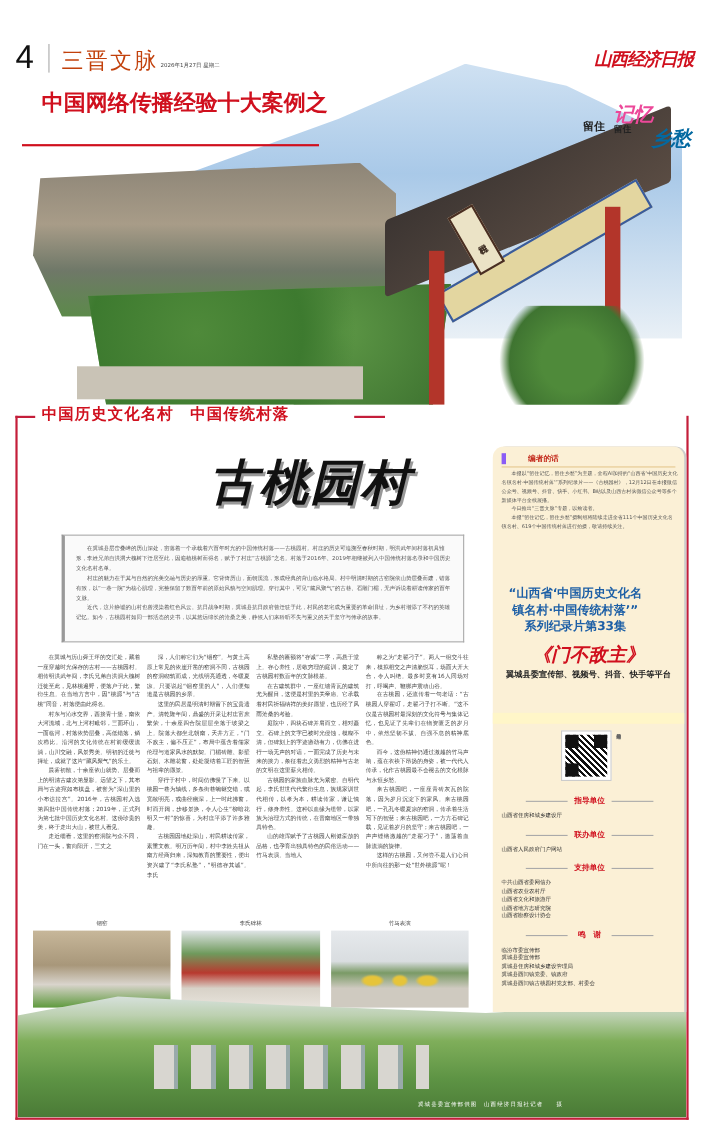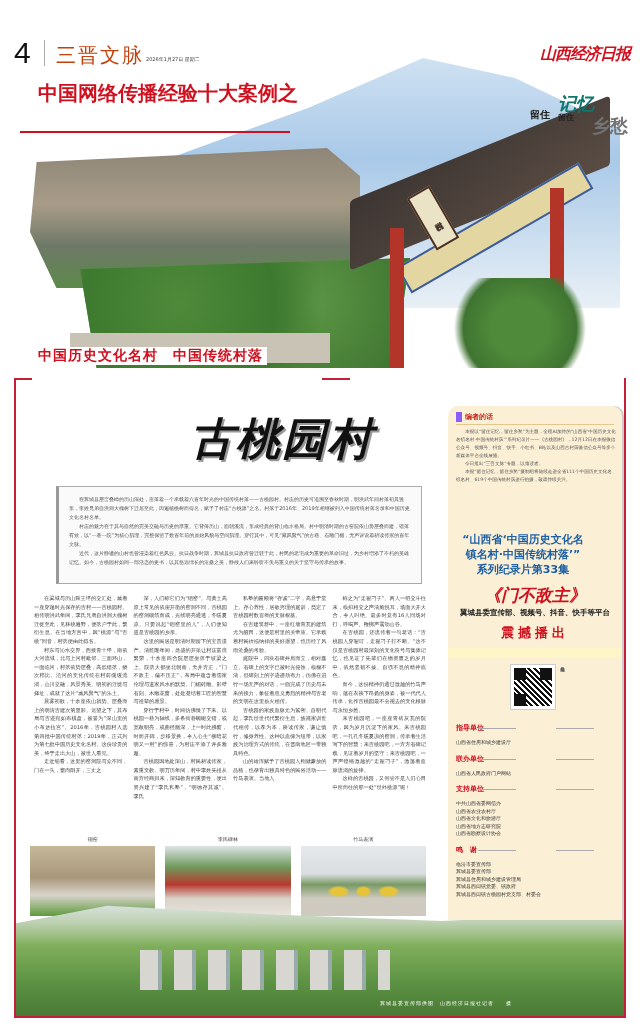--- a/index.html
+++ b/index.html
@@ -20,61 +20,61 @@
 .gate .beam{position:absolute;left:40px;top:95px;width:210px;height:30px;background:#e3d6a0;transform:rotate(-30deg);border:2px solid #3a5c9c}
 .gate .pillar{position:absolute;width:14px;height:140px;background:#b3352a}
 .gate .plaque{position:absolute;left:70px;top:70px;width:26px;height:60px;background:#ebe3c6;border:2px solid #4a2f22;transform:rotate(-30deg);font-size:8px;writing-mode:vertical-rl;color:#3a2a20;text-align:center;line-height:22px}
 .gtree{position:absolute;left:90px;top:160px;width:160px;height:100px;background:radial-gradient(circle,#4f8a3a 30%,#3f7431 60%,transparent 70%)}
 .headline{left:38px;top:82px;font-family:"DejaVu Serif",serif;font-weight:bold;line-height:22px}
 .headline .l1{color:#d0101e;font-size:20px;text-shadow:1px 1px 0 #fff,-1px -1px 0 #fff}
 .headline .l2{color:#1d5fa6;font-size:16px;text-shadow:1px 1px 0 #fff,-1px -1px 0 #fff}
 .hlrule{left:20px;top:131px;width:270px;height:2px;background:#d0101e}
 .badge{left:530px;top:90px;width:100px;height:60px}
 .badge .a{position:absolute;left:0;top:18px;font-size:10px;color:#222;font-weight:bold}
-.badge .b{position:absolute;left:28px;top:2px;font-size:18px;color:#0f766e;font-style:italic;font-family:"DejaVu Serif",serif;font-weight:bold}
+.badge .b{position:absolute;left:28px;top:2px;font-size:18px;color:#ec4899;font-style:italic;font-family:"DejaVu Serif",serif;font-weight:bold}
 .badge .c{position:absolute;left:28px;top:22px;font-size:8px;color:#222;font-weight:bold}
-.badge .d{position:absolute;left:50px;top:20px;font-size:18px;color:#737373;font-family:"DejaVu Serif",serif;font-weight:bold}
+.badge .d{position:absolute;left:50px;top:20px;font-size:18px;color:#0369a1;font-style:italic;font-family:"DejaVu Serif",serif;font-weight:bold}
 .frame{left:14px;top:378px;width:612px;height:640px;border:2px solid #c41e3a;border-top:none}
 .frametop{left:14px;top:378px;width:18px;height:2px;background:#c41e3a}
 .frametop2{left:322px;top:378px;width:28px;height:2px;background:#c41e3a}
-.sub{left:34px;top:347px;font-size:14px;color:#d0101e;font-weight:bold;font-family:"DejaVu Serif",serif;background:#fff;padding:0 4px;letter-spacing:1px}
+.sub{left:34px;top:368px;font-size:14px;color:#d0101e;font-weight:bold;font-family:"DejaVu Serif",serif;background:#fff;padding:0 4px;letter-spacing:1px}
 .titlearea{left:60px;top:410px;width:360px;height:60px}
 .county{position:absolute;left:14px;top:12px;font-size:26px;font-weight:bold;color:#111;font-family:"DejaVu Sans",sans-serif;letter-spacing:1px}
 .village-title{position:absolute;left:130px;top:0;font-size:44px;color:#111;font-family:"DejaVu Serif",serif;font-style:italic;font-weight:bold;text-shadow:2px 2px 0 #999;letter-spacing:2px}
 .introbox{left:56px;top:486px;width:366px;height:98px;border:1px solid #aaa;border-left:3px solid #999;padding:8px 10px;background:#fafafa}
 .introbox p{font-size:5px;line-height:9px;color:#555;text-indent:10px}
 .body-cols{left:34px;top:594px;width:392px;height:230px;display:flex;gap:6px}
 .col{flex:1;font-size:5.2px;line-height:8.6px;color:#444;text-align:justify}
 .col p{text-indent:10px}
 .photos{left:30px;top:836px;width:396px;height:86px;display:flex;gap:10px}
 .ph{flex:1;position:relative}
 .ph .cap{font-size:5px;color:#444;text-align:center;height:10px}
 .ph .img{height:70px}
 .land{left:16px;top:900px;width:608px;height:116px;background:linear-gradient(180deg,#dfe6ea 0%,#bcd0b0 20%,#7fae5a 40%,#5d9344 70%,#4a7a36);clip-path:polygon(0 20%,15% 5%,40% 12%,70% 18%,100% 10%,100% 100%,0 100%)}
 .houses{left:140px;top:950px;width:250px;height:40px;background:repeating-linear-gradient(90deg,#d8d6d0 0 18px,#9aa 18px 22px,transparent 22px 34px)}
 .credit{left:380px;top:1000px;font-size:5px;color:#fff;letter-spacing:1px}
 .editor{left:448px;top:406px;width:174px;height:514px;background:#fbf0d6;border-radius:10px 10px 0 0;box-shadow:2px 0 0 #ccc}
-.editor .hd{position:absolute;left:8px;top:6px;font-size:7px;color:#c42c1e;font-weight:bold;border-left:6px solid #8b5cf6;padding-left:3px}
+.editor .hd{position:absolute;left:8px;top:6px;font-size:7px;color:#c42c1e;font-weight:bold;border-left:4px solid #8b5cf6;padding-left:20px}
 .editor .hdline{position:absolute;left:8px;top:18px;width:158px;height:1px;background:#e4c78e}
 .editor .txt{position:absolute;left:8px;top:22px;width:160px;font-size:4.6px;line-height:8px;color:#555}
 .editor .txt p{text-indent:9px}
 .promo1{position:absolute;left:0;top:126px;width:150px;text-align:center;font-size:11px;line-height:15px;color:#1d5fa6;font-weight:bold}
 .promo2{position:absolute;left:0;top:178px;width:174px;text-align:center;font-size:17px;color:#d0101e;font-family:"DejaVu Serif",serif;font-weight:bold;font-style:italic}
 .promo3{position:absolute;left:0;top:202px;width:174px;text-align:center;font-size:7.5px;color:#222;font-weight:bold}
 .promo4{position:absolute;left:0;top:218px;width:174px;text-align:center;font-size:13px;color:#d0101e;font-weight:bold;letter-spacing:4px}
 .band{position:absolute;left:0;top:242px;width:174px;height:10px;background:#fff6c8}
 .qr{position:absolute;left:62px;top:258px;width:46px;height:46px;background:#fff;border:1px solid #ccc;padding:3px}
 .qr .in{width:100%;height:100%;background:
 linear-gradient(#111,#111) 0 0/12px 12px no-repeat,
 linear-gradient(#111,#111) 100% 0/12px 12px no-repeat,
 linear-gradient(#111,#111) 0 100%/12px 12px no-repeat,
 repeating-linear-gradient(45deg,#111 0 2px,#fff 2px 4px)}
 .qrcap{position:absolute;left:112px;top:258px;font-size:4px;color:#666;writing-mode:vertical-rl}
 .credits{position:absolute;left:8px;top:310px;width:160px}
-.cr-h{font-size:7px;color:#d0101e;font-weight:bold;margin:7px 0 6px;position:relative}
+.cr-h{font-size:7px;color:#d0101e;font-weight:bold;text-align:center;margin:7px 0 6px;position:relative}
 .cr-h::before,.cr-h::after{content:"";position:absolute;top:50%;width:38px;height:1px;background:#aaa}
 .cr-h::before{left:22px}.cr-h::after{right:22px}
 .cr-i{font-size:5px;color:#333;line-height:7.5px}
 </style>
 </head>
 <body>
 
 <div class="abs pgnum">4</div>
 <div class="abs pgsep"></div>
 <div class="abs section">三晋文脉</div>
@@ -177,21 +177,20 @@
     <p>今日推出“三晋文脉”专题，以飨读者。</p>
     <p>本报“留住记忆，留住乡愁”摄制组将陆续走进全省111个中国历史文化名镇名村、619个中国传统村落进行拍摄，敬请持续关注。</p>
   </div>
   <div class="promo1">
     <div>“山西省‘中国历史文化名</div>
     <div>镇名村·中国传统村落’”</div>
     <div>系列纪录片第33集</div>
   </div>
   <div class="promo2">《门不敌主》</div>
   <div class="promo3">翼城县委宣传部、视频号、抖音、快手等平台</div>
-  <div class="promo4">震撼播出</div>
   <div class="band"></div>
   <div class="qr">
       <div class="in"></div>
     </div>
   <div class="qrcap">扫描二维码观看纪录片</div>
 
   <div class="credits">
     <div class="cr-h">指导单位</div>
     <div class="cr-i">山西省住房和城乡建设厅</div>
     <div class="cr-h">联办单位</div>

